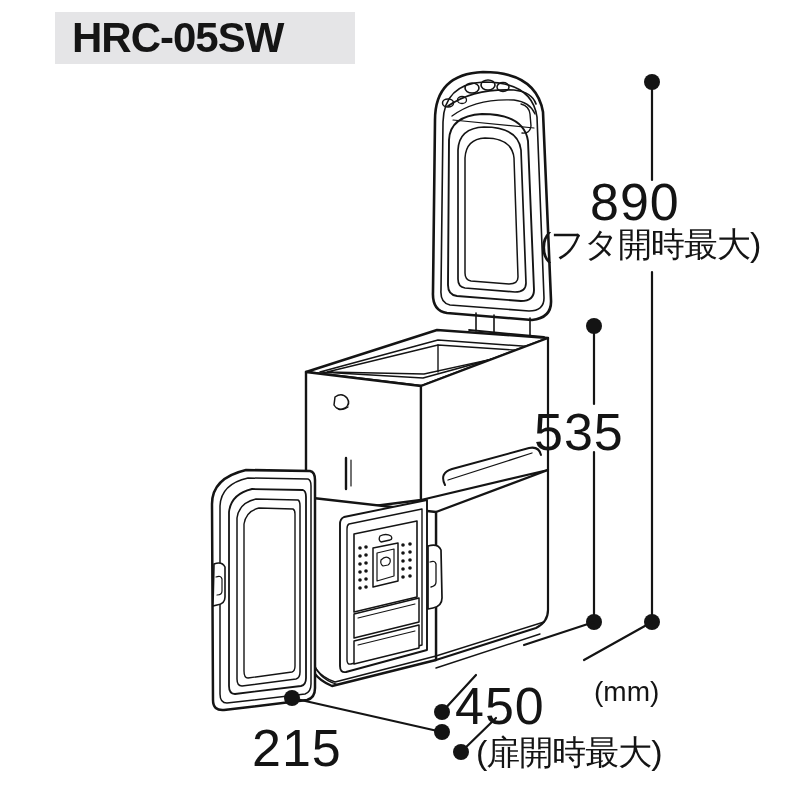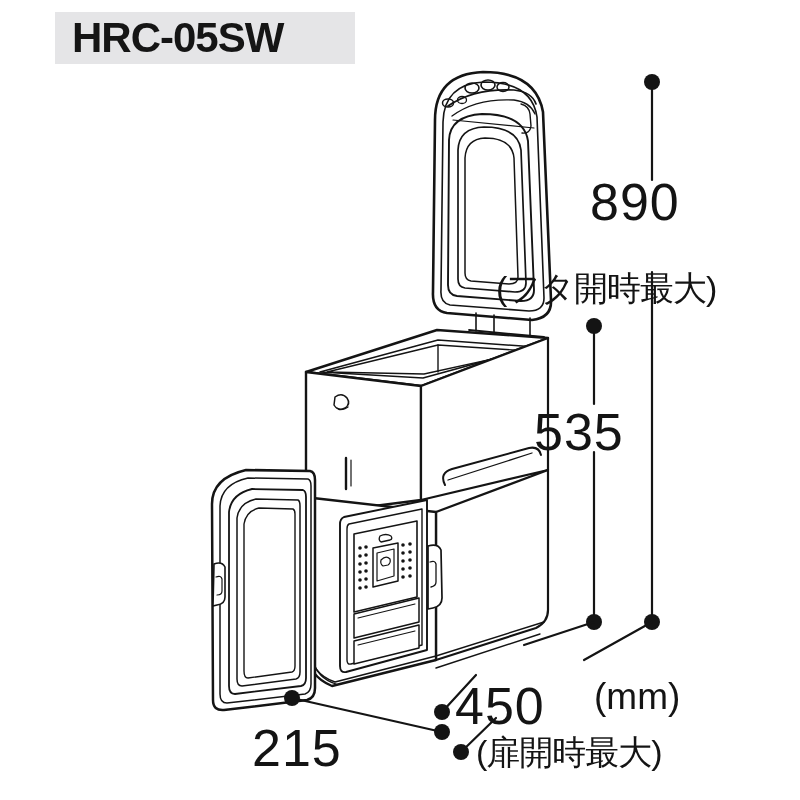--- a/index.html
+++ b/index.html
@@ -36,24 +36,24 @@
 
   .dimlabel{
     position:absolute;
     z-index:5;
     color:#141414;
     font-family:"Liberation Sans", sans-serif;
     white-space:nowrap;
   }
   .num{font-size:52px;letter-spacing:1px;}
   .jp{font-size:34px;letter-spacing:-1px;}
-  .unit{font-size:37px;}
+  .unit{font-size:28px;}
 
   .lbl-890{left:590px;top:172px;}
-  .lbl-890-sub{left:496px;top:222px;margin-top:44px;}
+  .lbl-890-sub{left:540px;top:222px;}
   .lbl-535{left:534px;top:402px;}
   .lbl-450{left:455px;top:632px;margin-top:44px;}
   .lbl-630{left:478px;top:684px;}
   .lbl-630-sub{left:476px;top:730px;text-align:center;}
   .lbl-mm{left:594px;top:676px;}
   .lbl-215{left:252px;top:718px;}
 </style>
 </head>
 <body>
 

